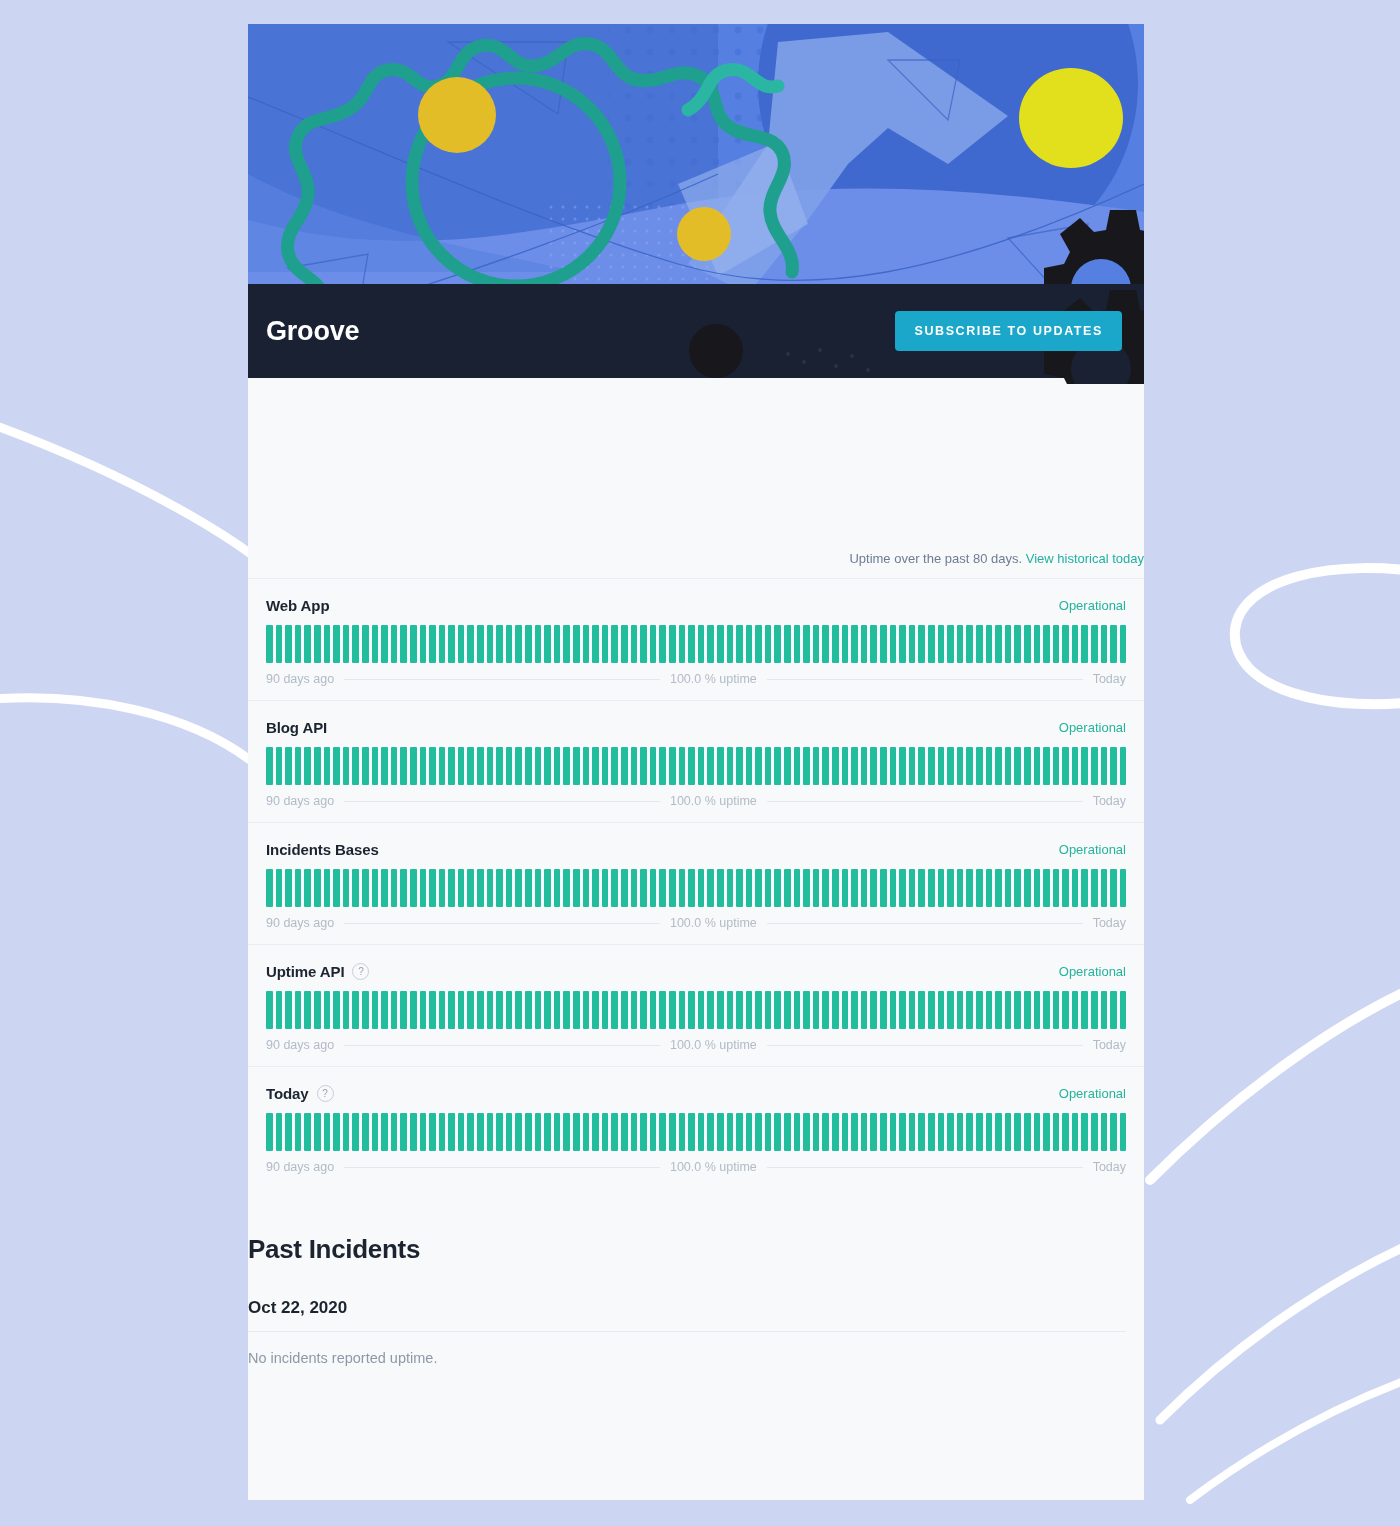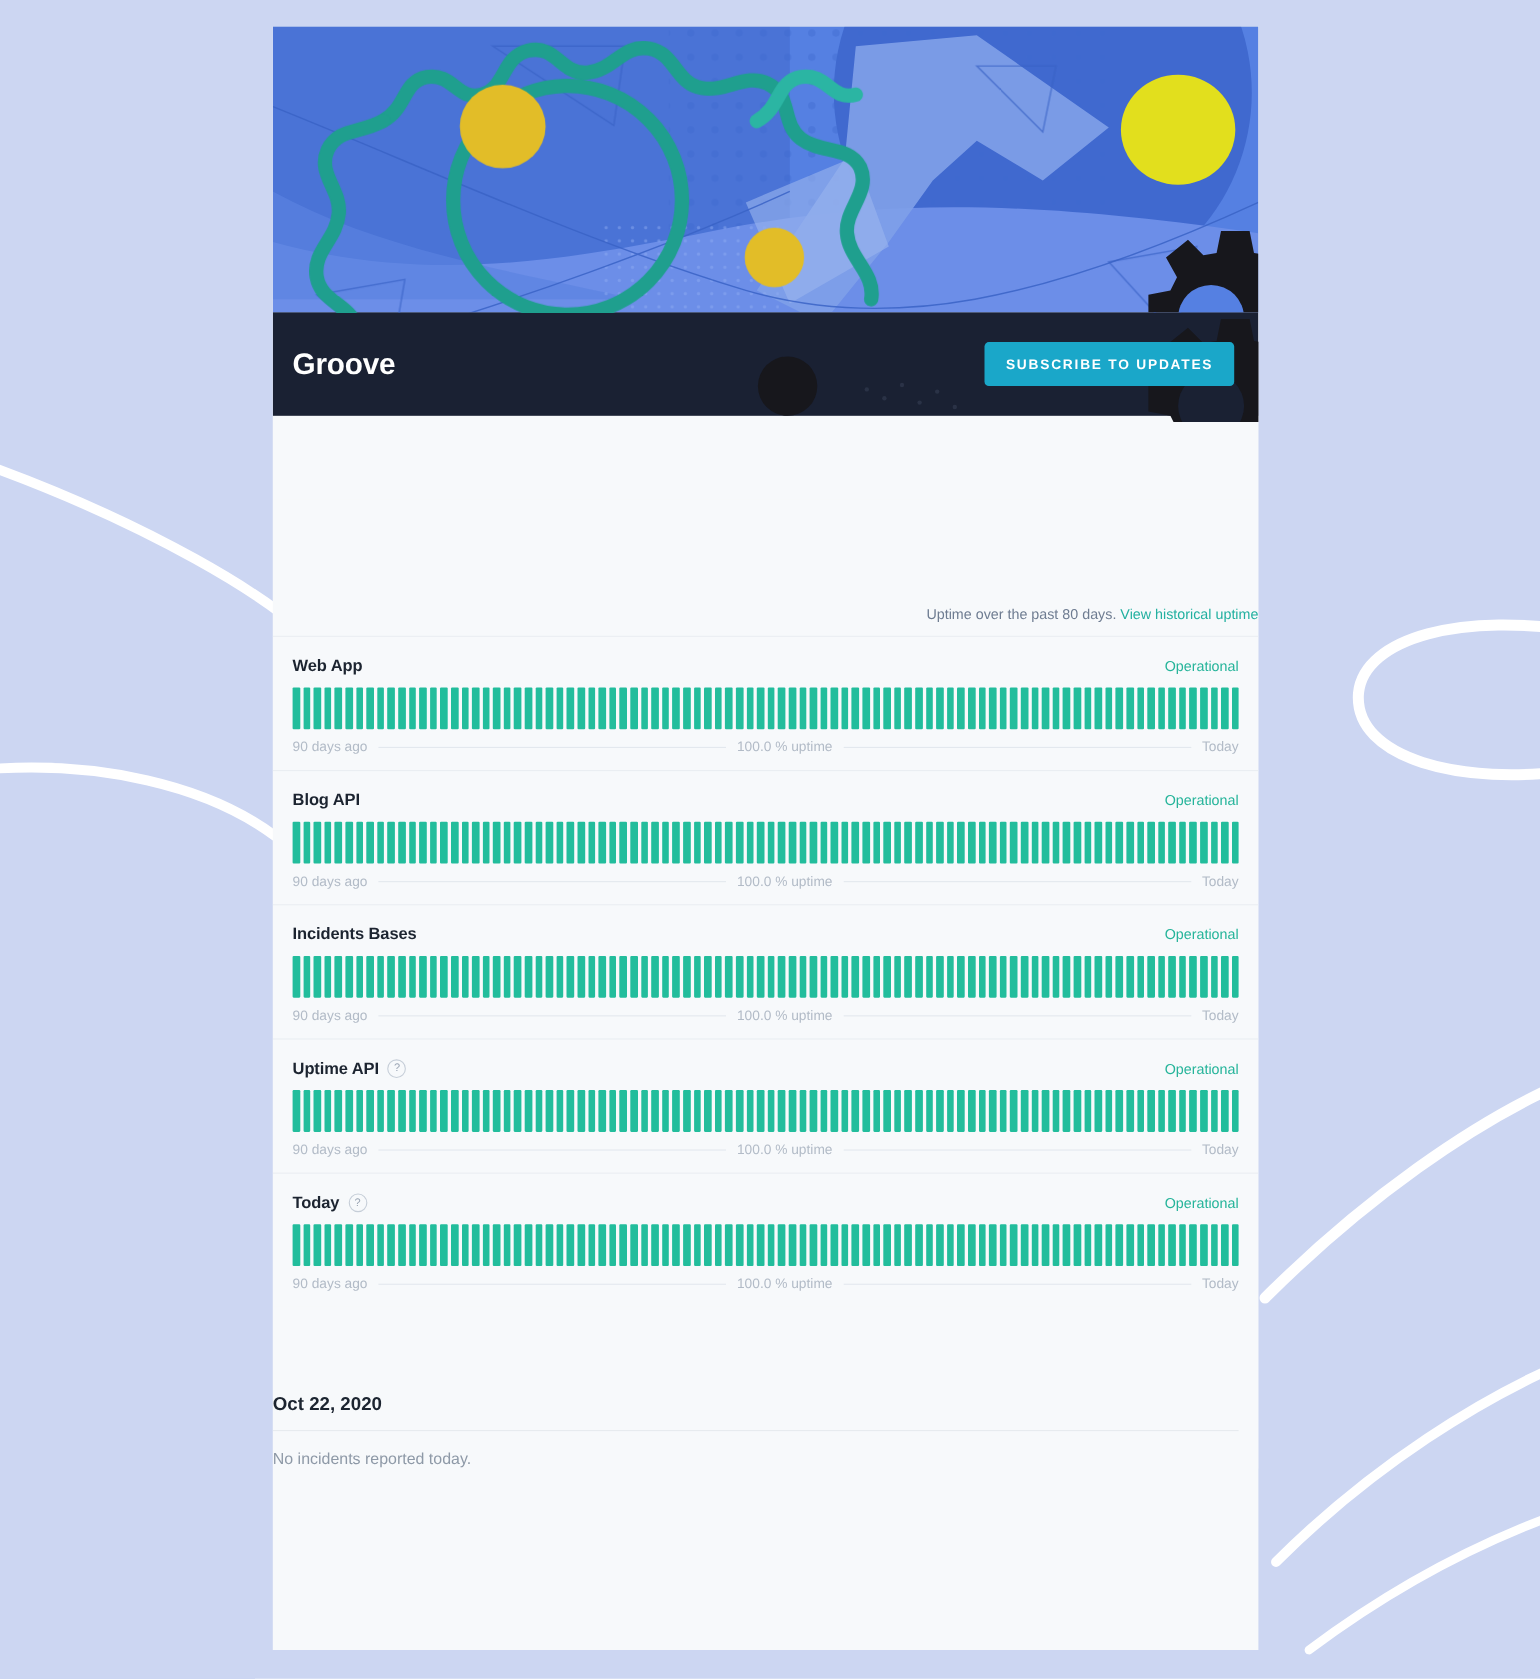--- a/index.html
+++ b/index.html
@@ -235,21 +235,21 @@
     <div class="nav-spacer"></div>
     <button class="subscribe-btn">SUBSCRIBE TO UPDATES</button>
   </div>
 
   <div class="gap-top"></div>
 
 
   <div class="uptime-intro-wrap">
     <div class="uptime-intro">
       <span>Uptime over the past 80 days.</span>
-      <a href="#">View historical uptime</a>
+      <a href="#">View historical today</a>
     </div>
   </div>
 
   <div class="components" id="components-list">
       <div class="component-row">
         <div class="comp-head">
           <span class="comp-name">Web App</span>
           <span class="comp-status">Operational</span>
         </div>
         <div class="bars">
@@ -771,18 +771,19 @@
           <span class="rule"></span>
           <span>100.0 % uptime</span>
           <span class="rule"></span>
           <span>Today</span>
         </div>
       </div>
     </div>
 
   <div class="incidents">
     <div class="incidents-inner">
+      <h2 class="incidents-title">Past Incidents</h2>
       <div class="incident-date">Oct 22, 2020</div>
-      <div class="incident-body">No incidents reported today.</div>
+      <div class="incident-body">No incidents reported uptime.</div>
     </div>
   </div>
 
 </div>
 
 </body></html>

